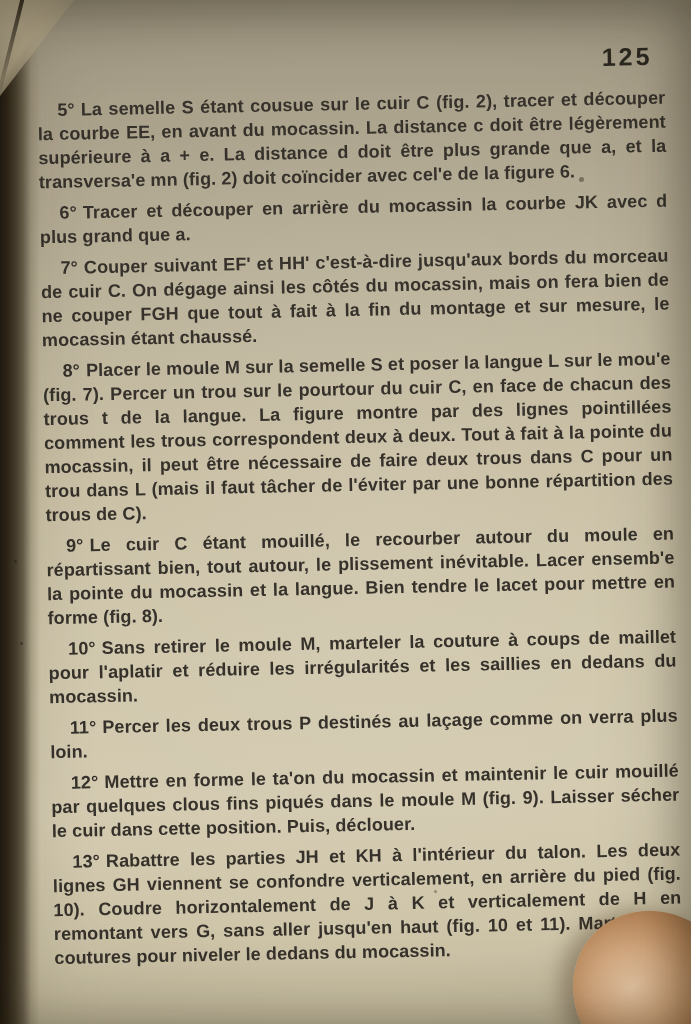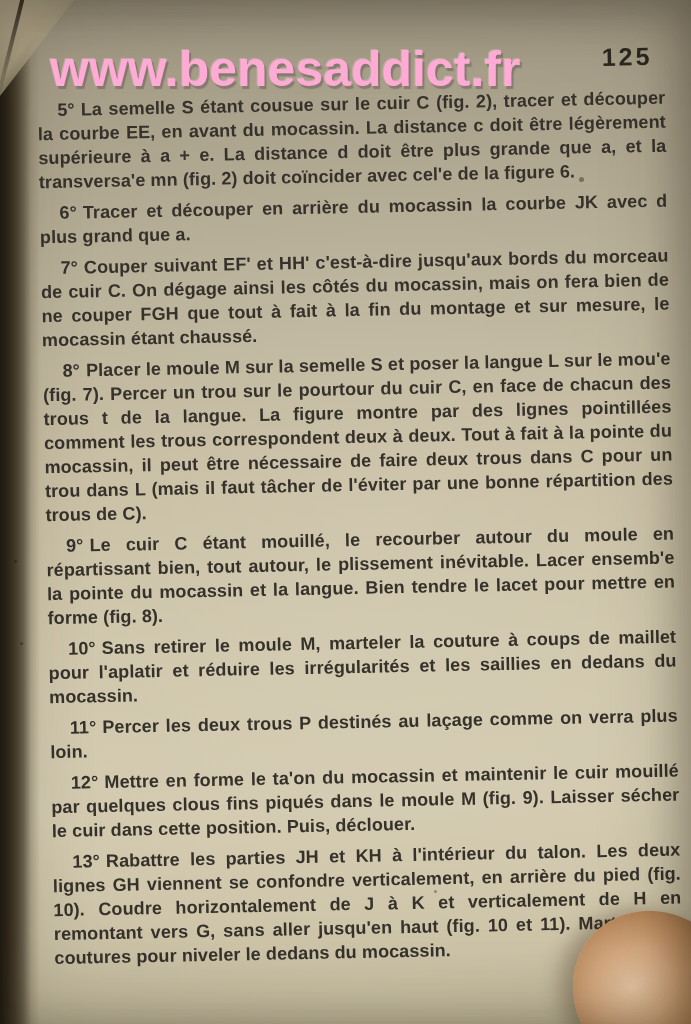--- a/index.html
+++ b/index.html
@@ -89,21 +89,20 @@
 </style>
 </head>
 <body>
 
 <div class="photo">
 
   <div class="spine"></div>
   <div class="cover-corner"></div>
   <div class="cover-crease"></div>
 
-  <div class="watermark">www.benesaddict.fr</div>
 
   <div class="content">
     <div class="page-number">125</div>
 
     <div class="text-block">
       <p class="para">
         <span class="pnum">5°</span><span>La semelle S étant cousue sur le cuir C (fig. 2), tracer et découper la courbe EE, en avant du mocassin. La distance c doit être légèrement supérieure à a + e. La distance d doit être plus grande que a, et la transversa'e mn (fig. 2) doit coïncider avec cel'e de la figure 6.</span>
       </p>
       <p class="para">
         <span class="pnum">6°</span><span>Tracer et découper en arrière du mocassin la courbe JK avec d plus grand que a.</span>

